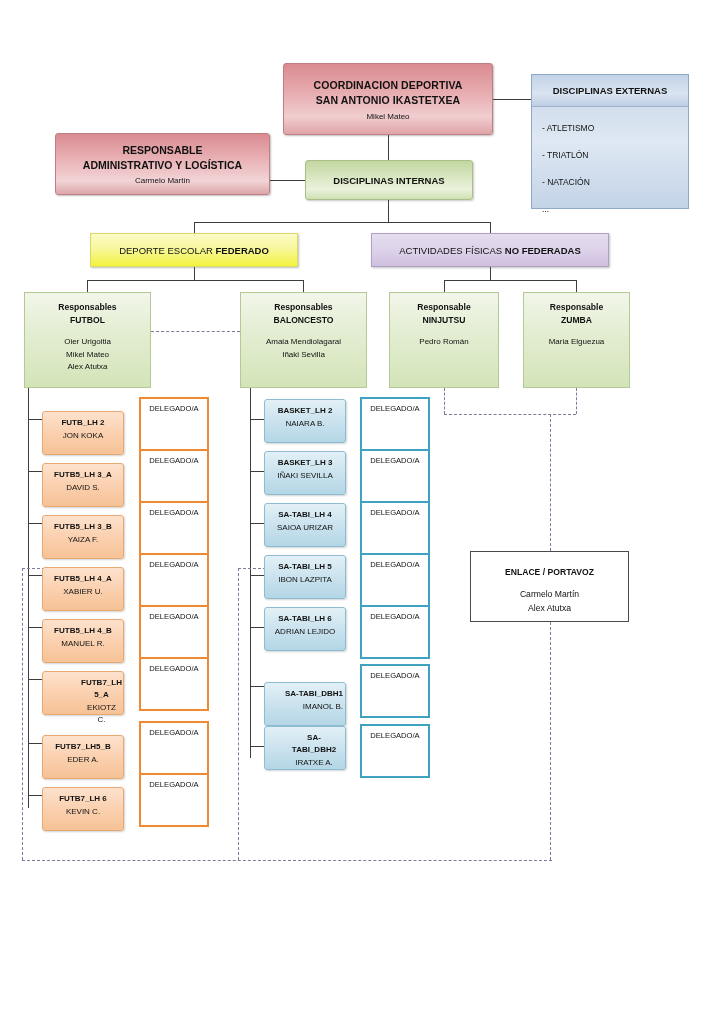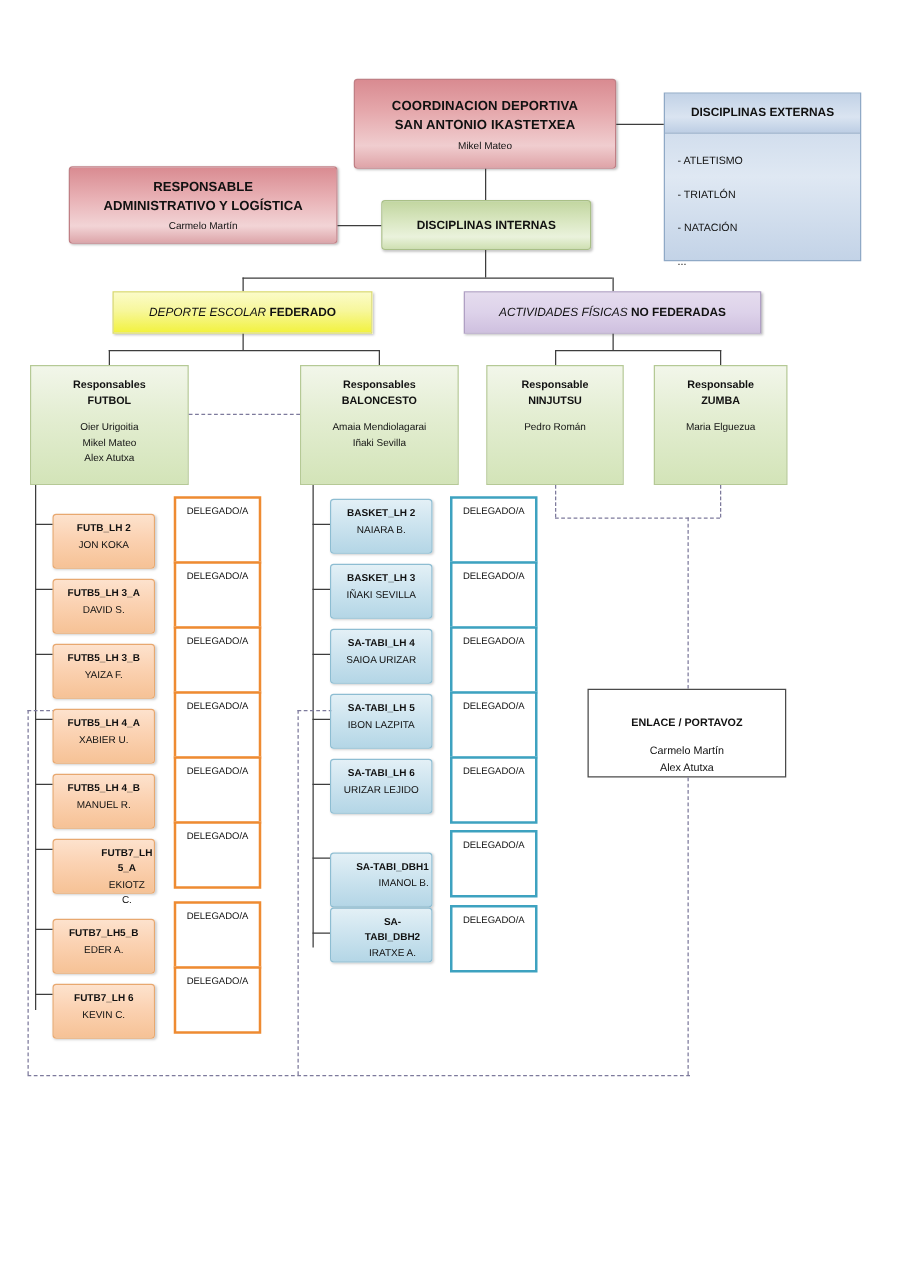--- a/index.html
+++ b/index.html
@@ -76,21 +76,21 @@
     font-size:9.5px;
   }
   
   .purple {
     left:371px; top:233px; width:238px; height:34px;
     background:linear-gradient(180deg,#e5dcee 0%,#ddd2ea 50%,#cfc0df 100%);
     border:1px solid #b0a0c4;
     box-shadow:1px 1px 2px rgba(0,0,0,0.25);
     font-size:9.5px;
   }
-  .lbl-norm { font-weight:normal;font-style:italic; }
+  .lbl-norm { font-weight:normal; }
   .lbl-bold { font-weight:bold; }
 
   
   .resp {
     top:292px; height:96px;
     background:linear-gradient(180deg,#f2f6ea 0%,#e4eed3 40%,#d3e4b8 100%);
     border:1px solid #b5c995;
     padding:8px 4px 4px 4px;
     justify-content:flex-start;
   }
@@ -133,21 +133,21 @@
     padding-top:5px;
     font-size:7.6px;
   }
   .deleg.orange { left:139px; border:2.5px solid #ee8b32; }
   .deleg.blue   { left:360px; border:2.5px solid #3ea2c0; }
 
   
   .enlace {
     left:470px; top:551px; width:159px; height:71px;
     background:#ffffff; border:1px solid #4a4a4a;
-    justify-content:flex-end; padding-top:9px;
+    justify-content:center; padding-top:9px;
   }
   .enlace .et { font-size:8.6px; font-weight:bold; }
   .enlace .en { font-size:8.6px; font-weight:normal; line-height:14px; }
   .enlace .enames { margin-top:10px; }
 
   
   .ln { position:absolute; background:#3d3d3d; }
   .lnh { height:1px; }
   .lnv { width:1px; }
 
@@ -345,21 +345,21 @@
       <div class="deleg blue" style="position: absolute; top: 501px;">DELEGADO/A</div>
       <div class="ln lnh" style="left: 250px; width: 14px; top: 523px;"></div>
       <div class="box team blue" style="top: 555px;">
         <div class="code">SA-TABI_LH 5</div>
         <div class="who">IBON LAZPITA</div>
       </div>
       <div class="deleg blue" style="position: absolute; top: 553px;">DELEGADO/A</div>
       <div class="ln lnh" style="left: 250px; width: 14px; top: 575px;"></div>
       <div class="box team blue" style="top: 607px;">
         <div class="code">SA-TABI_LH 6</div>
-        <div class="who">URIZAR LEJIDO</div>
+        <div class="who">ADRIAN LEJIDO</div>
       </div>
       <div class="deleg blue" style="position: absolute; top: 605px;">DELEGADO/A</div>
       <div class="ln lnh" style="left: 250px; width: 14px; top: 627px;"></div>
       <div class="box team blue" style="top: 682px; align-items: flex-end;">
         <div class="code">SA-TABI_DBH1</div>
         <div class="who">IMANOL B.</div>
       </div>
       <div class="deleg blue" style="position: absolute; top: 664px;">DELEGADO/A</div>
       <div class="ln lnh" style="left: 250px; width: 14px; top: 686px;"></div>
       <div class="box team blue" style="top: 726px; padding-left: 20px;">

